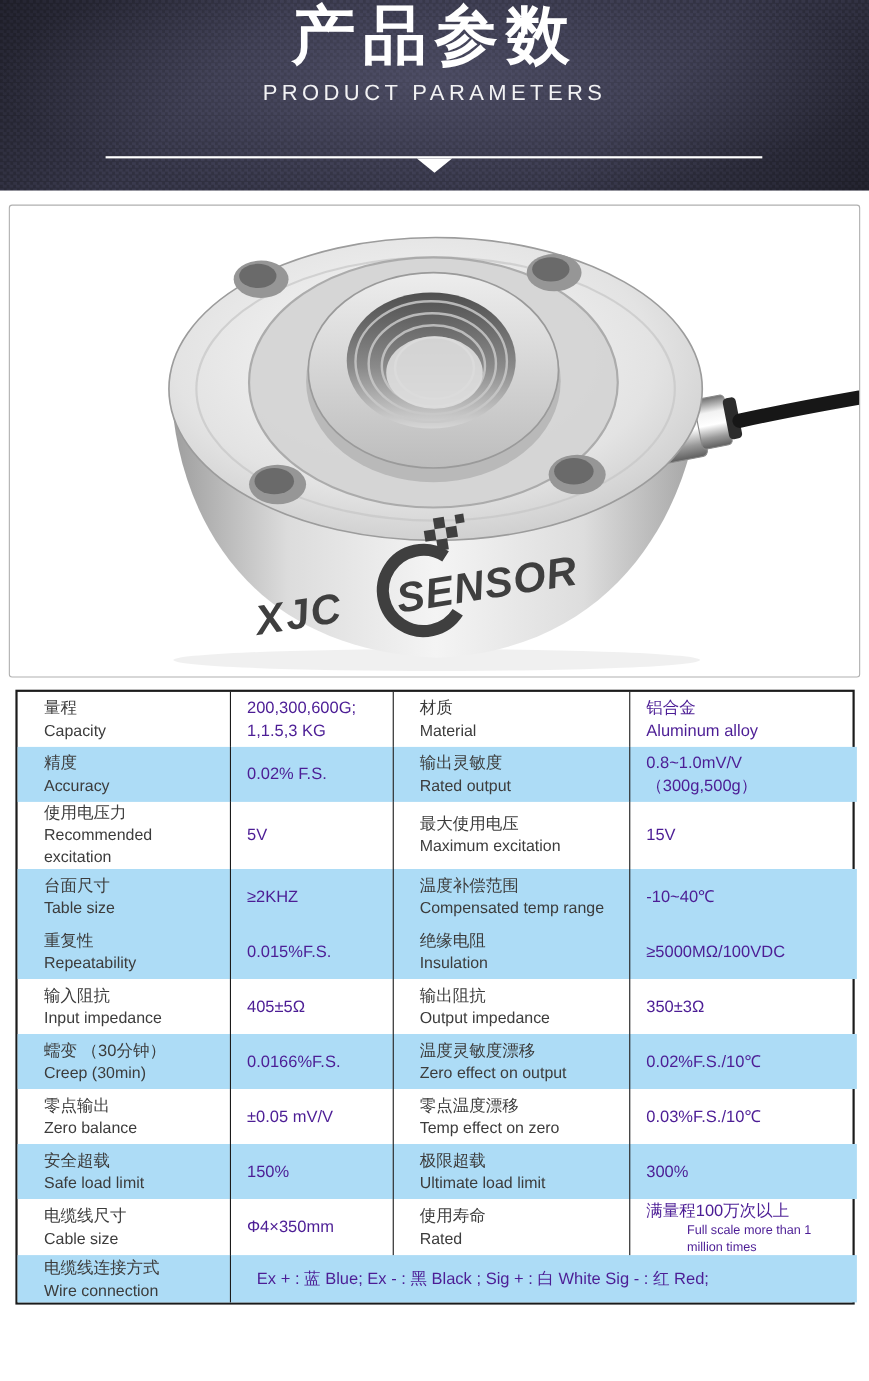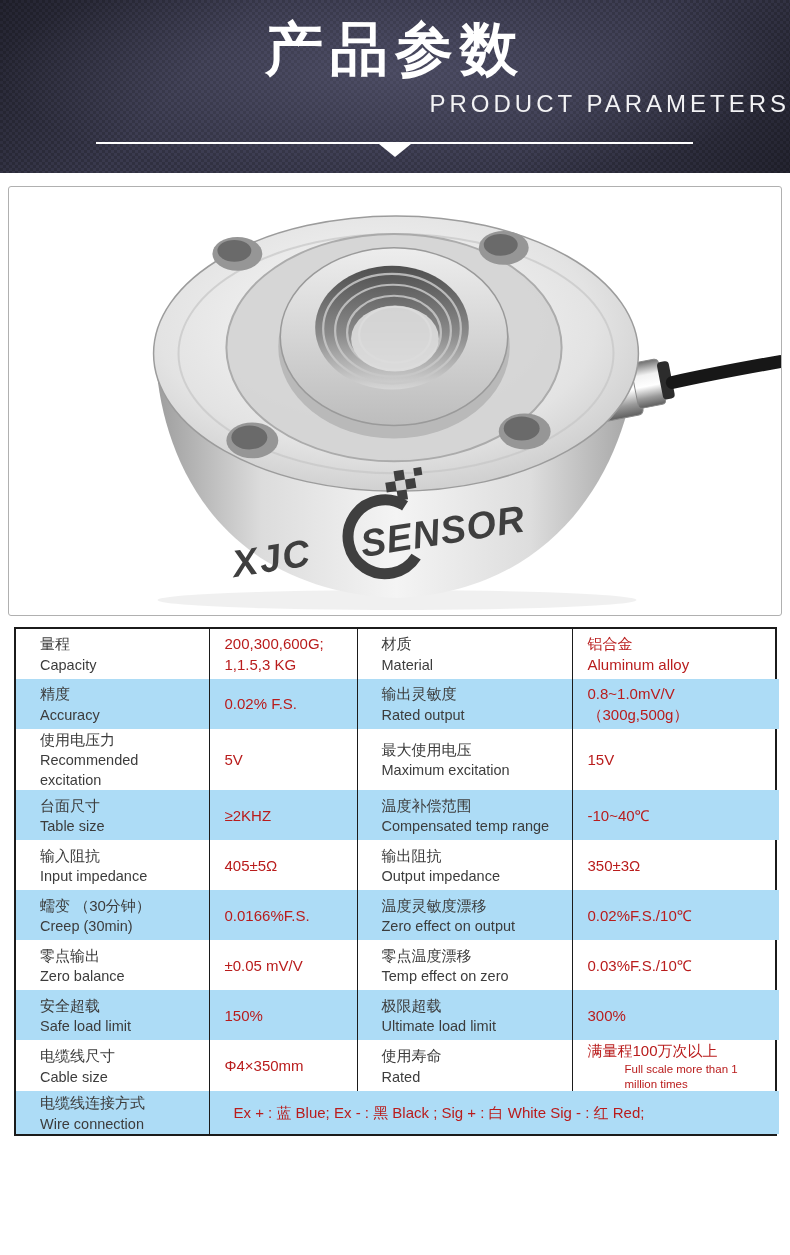--- a/index.html
+++ b/index.html
@@ -14,27 +14,26 @@
     position:absolute; left:0; top:0; width:790px; height:173px;
     background-color:#343446;
     background-image:
       radial-gradient(ellipse 70% 90% at 50% 42%, rgba(110,110,140,0.38), rgba(0,0,0,0) 72%),
       linear-gradient(135deg, rgba(0,0,0,0.38), rgba(0,0,0,0) 28%, rgba(0,0,0,0) 70%, rgba(0,0,0,0.38)),
       repeating-conic-gradient(#3a3a4e 0% 25%, #303040 0% 50%);
     background-size:auto, auto, 6px 6px;
     text-align:center; color:#ffffff;
   }
   .header h1 {
-    padding-top:16px; font-size:58px; font-weight:900; letter-spacing:7px;
+    font-size:58px; font-weight:900; letter-spacing:7px;
     line-height:1.15; color:#ffffff;text-align:center;
   }
   .header .subtitle {
-    margin-top:7px; font-size:24px; font-weight:400; letter-spacing:4px;
+    margin-top:7px; font-size:20px; font-weight:400; letter-spacing:4px;
     color:#f2f2f4;
-    text-align:right;
   }
   .header .divider {
     position:absolute; left:96px; top:142px; width:597px; height:2px;
     background:#ffffff;
   }
   .header .tri {
     position:absolute; left:50%; top:2px; transform:translateX(-50%);
     width:0; height:0;
     border-left:16px solid transparent; border-right:16px solid transparent;
     border-top:13px solid #ffffff;
@@ -56,21 +55,21 @@
   table.spec tr { height:50px; }
   table.spec tr.wire { height:43px; }
   table.spec tr.hl { background:#addcf6; }
   td.bl { border-left:1px solid #1b1b1b; }
   td { vertical-align:middle; }
   .cell { display:flex; flex-direction:column; justify-content:flex-start; }
   td.lc .cell { padding-left:24px; padding-right:6px; }
   td.vc .cell { padding-left:15px; padding-right:6px; }
   .zh  { font-size:15px; color:#3c3c3c; line-height:1.42; }
   .en  { font-size:14.5px; color:#3c3c3c; line-height:1.38; }
-  .val { font-size:15px; color:#b91c1c; line-height:1.42; }
+  .val { font-size:15px; color:#4c1d95; line-height:1.42; }
   .val.sub { font-size:11.5px; line-height:1.3;padding-left:37px; }
 </style>
 </head>
 <body>
 
 <div class="page">
 
   <div class="header">
     <h1>产品参数</h1>
     <div class="subtitle">PRODUCT PARAMETERS</div>
@@ -271,20 +270,44 @@
               </div>
             </td>
         <td class="vc bl">
               <div class="cell">
           <span class="val">-10~40℃</span>
               </div>
             </td>
       </tr>
 
 
+      <tr class="hl">
+        <td class="lc">
+              <div class="cell">
+          <span class="zh">重复性</span>
+          <span class="en">Repeatability</span>
+              </div>
+            </td>
+        <td class="vc bl">
+              <div class="cell">
+          <span class="val">0.015%F.S.</span>
+              </div>
+            </td>
+        <td class="lc bl">
+              <div class="cell">
+          <span class="zh">绝缘电阻</span>
+          <span class="en">Insulation</span>
+              </div>
+            </td>
+        <td class="vc bl">
+              <div class="cell">
+          <span class="val">≥5000MΩ/100VDC</span>
+              </div>
+            </td>
+      </tr>
 
       <tr>
         <td class="lc">
               <div class="cell">
           <span class="zh">输入阻抗</span>
           <span class="en">Input impedance</span>
               </div>
             </td>
         <td class="vc bl">
               <div class="cell">

